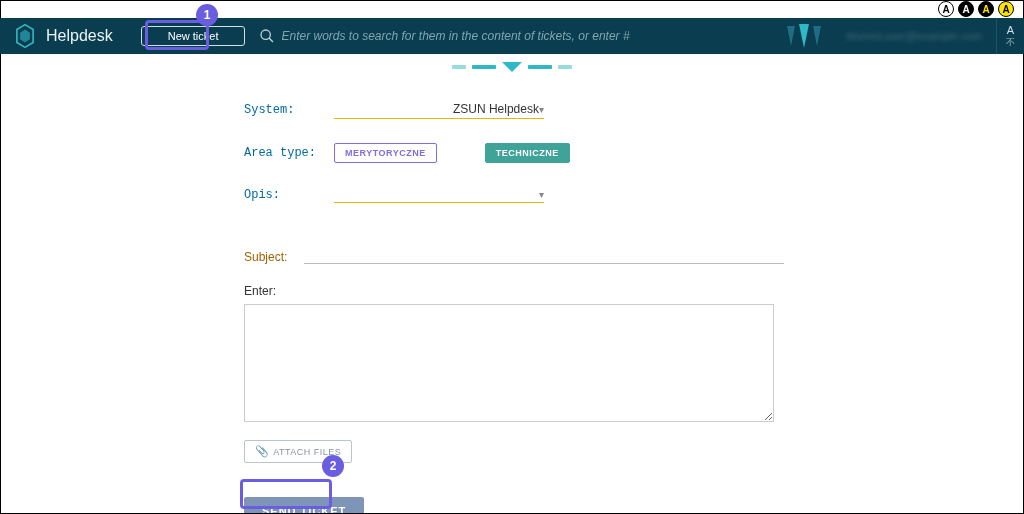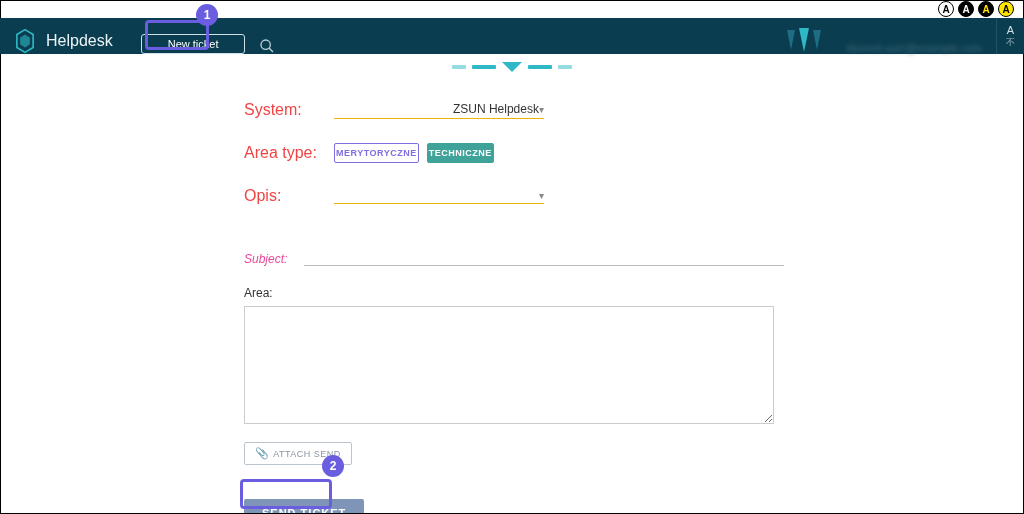--- a/index.html
+++ b/index.html
@@ -8,21 +8,21 @@
 
   
   .acc-badges { position: absolute; top: 0; right: 10px; display: flex; gap: 4px; align-items: center; height: 18px; z-index: 30; }
   .acc-badge { width: 16px; height: 16px; border-radius: 50%; display: flex; align-items: center; justify-content: center; font-size: 10px; font-weight: bold; border: 1px solid #000; }
   .acc-1 { background: #fff; color: #000; }
   .acc-2 { background: #000; color: #fff; border-color: #000; }
   .acc-3 { background: #000; color: #ffe400; border-color: #000; }
   .acc-4 { background: #ffe400; color: #000; border-color: #000; }
 
   
-  .topbar { position: absolute; top: 18px; left: 0; right: 0; height: 36px; background: #0a3d4f; display: flex; align-items: flex-end; color: #fff; z-index: 10; }
+  .topbar { position: absolute; top: 18px; left: 0; right: 0; height: 36px; background: #0a3d4f; display: flex; align-items: center; color: #fff; z-index: 10; }
   .logo-wrap { display: flex; align-items: center; gap: 8px; padding-left: 12px; }
   .logo-glyph { width: 26px; height: 26px; }
   .brand { font-size: 16px; font-weight: 500; color: #eaf3f6; }
   .new-ticket-btn { margin-left: 28px; padding: 3px 26px; border: 1px solid #cfe0e6; border-radius: 3px; background: transparent; color: #fff; font-size: 11px; cursor: pointer; }
   .search-wrap { display: flex; align-items: center; margin-left: 14px; flex: 1; }
   .search-icon { width: 16px; height: 16px; opacity: 0.9; }
   .search-input { background: transparent; border: none; outline: none; color: #cfe0e6; font-size: 12px; margin-left: 6px; width: 420px; font-style: italic; }
   .search-input::placeholder { color: #7fa6b3; font-style: italic; }
   .right-graphic { width: 48px; height: 28px; margin-right: 18px; }
   .user-email { color: #3f6a7a; font-size: 11px; margin-right: 14px; filter: blur(2px); }
@@ -31,31 +31,31 @@
 
   
   .divider-deco { position: absolute; top: 62px; left: 50%; transform: translateX(-50%); display: flex; align-items: center; gap: 6px; }
   .deco-bar { width: 24px; height: 4px; background: #2fb8c5; border-radius: 1px; }
   .deco-bar.short { width: 14px; opacity: 0.5; }
   .deco-tri { width: 0; height: 0; border-left: 10px solid transparent; border-right: 10px solid transparent; border-top: 10px solid #2fb8c5; }
 
   
   .form-area { position: absolute; top: 100px; left: 244px; width: 540px; }
   .row { display: flex; align-items: center; margin-bottom: 24px; }
-  .row .label { width: 90px; font-size: 16px; color: #ef4444; }
+  .row .label { width: 90px; font-size: 12px; color: #0369a1; font-family: Liberation Mono, monospace; }
   .select { flex: 1; max-width: 210px; border-bottom: 1px solid #eab308; font-size: 12px; color: #333; padding: 2px 0; display: flex; justify-content: flex-end; align-items: center; cursor: pointer; }
   .select .chev { font-size: 10px; color: #888; }
   .select.empty { color: transparent; }
   .issue-btns { display: flex; gap: 8px; }
-  .issue-btn { padding: 4px 1px; font-size: 9px; letter-spacing: 0.5px; border-radius: 2px; cursor: pointer; text-transform: uppercase; font-weight: bold; }
+  .issue-btn { padding: 4px 10px; font-size: 9px; letter-spacing: 0.5px; border-radius: 2px; cursor: pointer; text-transform: uppercase; font-weight: bold; }
   .issue-btn.outline { border: 1px solid #7e6fe0; background: #fff; color: #7e6fe0; }
-  .issue-btn.solid { border: 1px solid #3fa39a; background: #3fa39a; color: #fff; }
+  .issue-btn.solid { border: 1px solid #3fa39a; background: #3fa39a; color: #fff; margin-left: 40px; }
 
   .subject-row { display: flex; align-items: flex-end; margin-top: 42px; margin-bottom: 20px; }
-  .subject-row .label { width: 60px; font-size: 12px; color: #ec4899; font-style: italic; }
+  .subject-row .label { width: 60px; font-size: 12px; color: #a16207; }
   .subject-input { flex: 1; border: none; border-bottom: 1px solid #bbb; outline: none; font-size: 12px; padding: 2px 0; }
 
   .desc-label { font-size: 12px; color: #333; margin-bottom: 6px; }
   .desc-textarea { width: 530px; height: 118px; border: 1px solid #ccc; resize: both; outline: none; font-size: 12px; padding: 4px; font-family: inherit; }
 
   .attach-btn { margin-top: 14px; padding: 4px 10px; font-size: 9px; letter-spacing: 0.5px; border: 1px solid #bcc4d0; background: #fff; color: #8a93a3; border-radius: 2px; cursor: pointer; display: inline-flex; align-items: center; gap: 4px; }
   .attach-btn .clip { font-size: 11px; }
 
   .send-btn { margin-top: 34px; padding: 8px 18px; font-size: 11px; letter-spacing: 1px; background: #7f95b8; color: #fff; border: none; border-radius: 2px; cursor: pointer; font-weight: bold; }
 
@@ -85,20 +85,21 @@
       <path d="M16 8 L22 12 L22 20 L16 24 L10 20 L10 12 Z" fill="#2fb8c5" opacity="0.6"></path>
     </svg>
     <span class="brand">Helpdesk</span>
   </div>
   <button class="new-ticket-btn">New ticket</button>
   <div class="search-wrap">
     <svg class="search-icon" viewBox="0 0 24 24">
       <circle cx="10" cy="10" r="7" fill="none" stroke="#cfe0e6" stroke-width="2"></circle>
       <line x1="15" y1="15" x2="21" y2="21" stroke="#cfe0e6" stroke-width="2"></line>
     </svg>
+    <input class="search-input" placeholder="Enter words to search for them in the content of tickets, or enter #" style="">
   </div>
   <svg class="right-graphic" viewBox="0 0 48 28">
     <polygon points="6,4 14,4 10,24" fill="#1f6d82"></polygon>
     <polygon points="18,2 28,2 23,26" fill="#2fb8c5"></polygon>
     <polygon points="32,4 40,4 36,24" fill="#1f6d82"></polygon>
   </svg>
   <span class="user-email">blurred.user@example.com</span>
   <div class="lang-box">
     <span>A</span>
     <span class="lang-sub">不</span>
@@ -137,27 +138,27 @@
       <span></span>
       <span class="chev">▾</span>
     </div>
   </div>
 
   <div class="subject-row">
     <span class="label">Subject:</span>
     <input class="subject-input" value="" style="">
   </div>
 
-  <div class="desc-label">Area:</div>
+  <div class="desc-label">Enter:</div>
   <textarea class="desc-textarea" style=""></textarea>
 
   <div>
     <button class="attach-btn">
       <span class="clip">📎</span>
-      <span>ATTACH SEND</span>
+      <span>ATTACH FILES</span>
     </button>
   </div>
 
   <button class="send-btn">SEND TICKET</button>
 </div>
 
 <div class="hl-1"></div>
 <div class="badge-1">1</div>
 <div class="hl-2"></div>
 <div class="badge-2">2</div>

